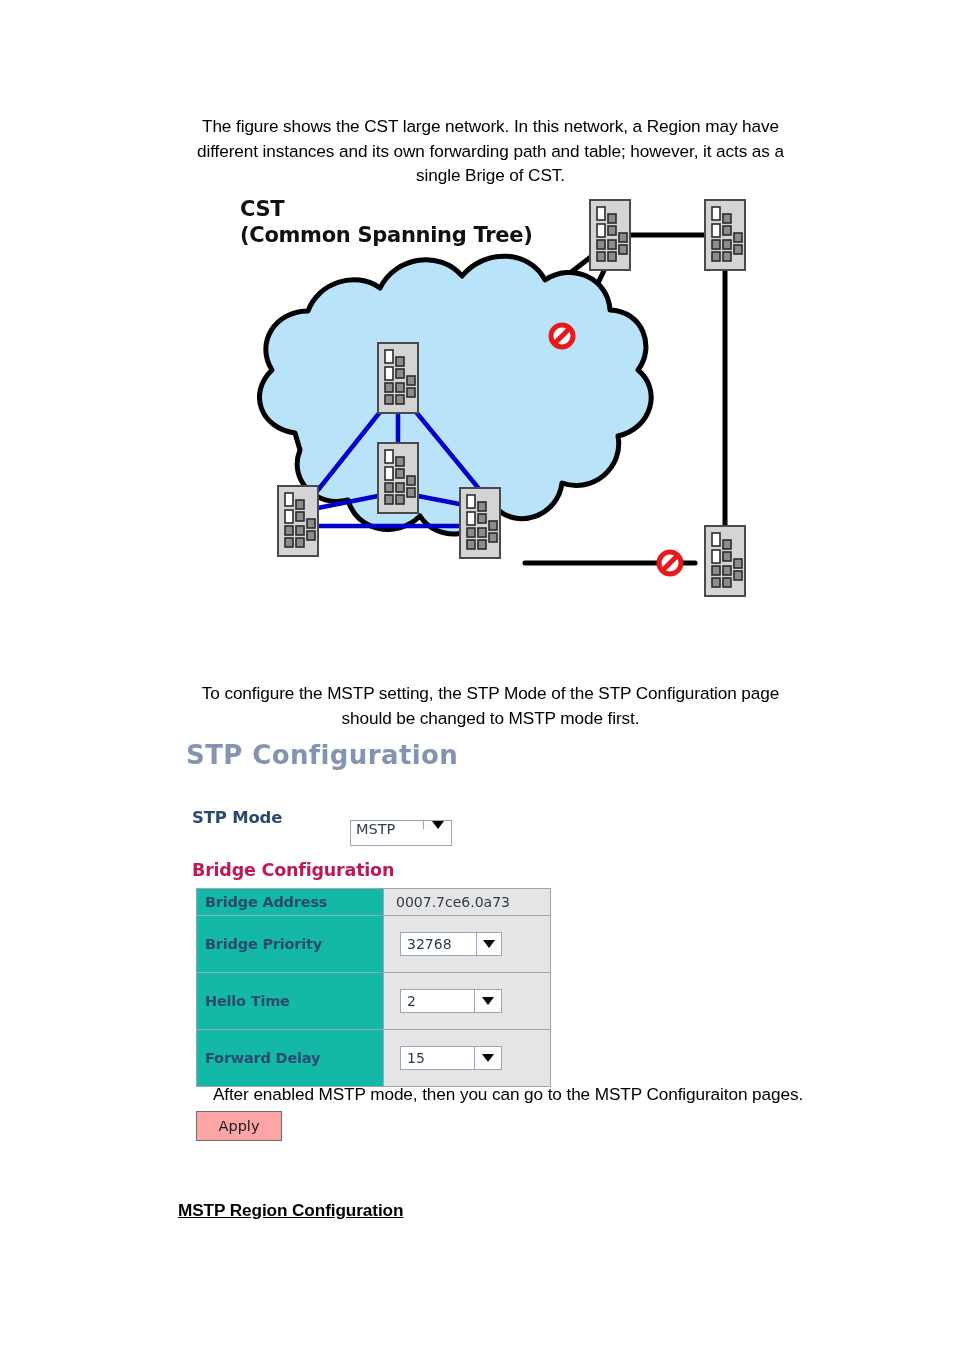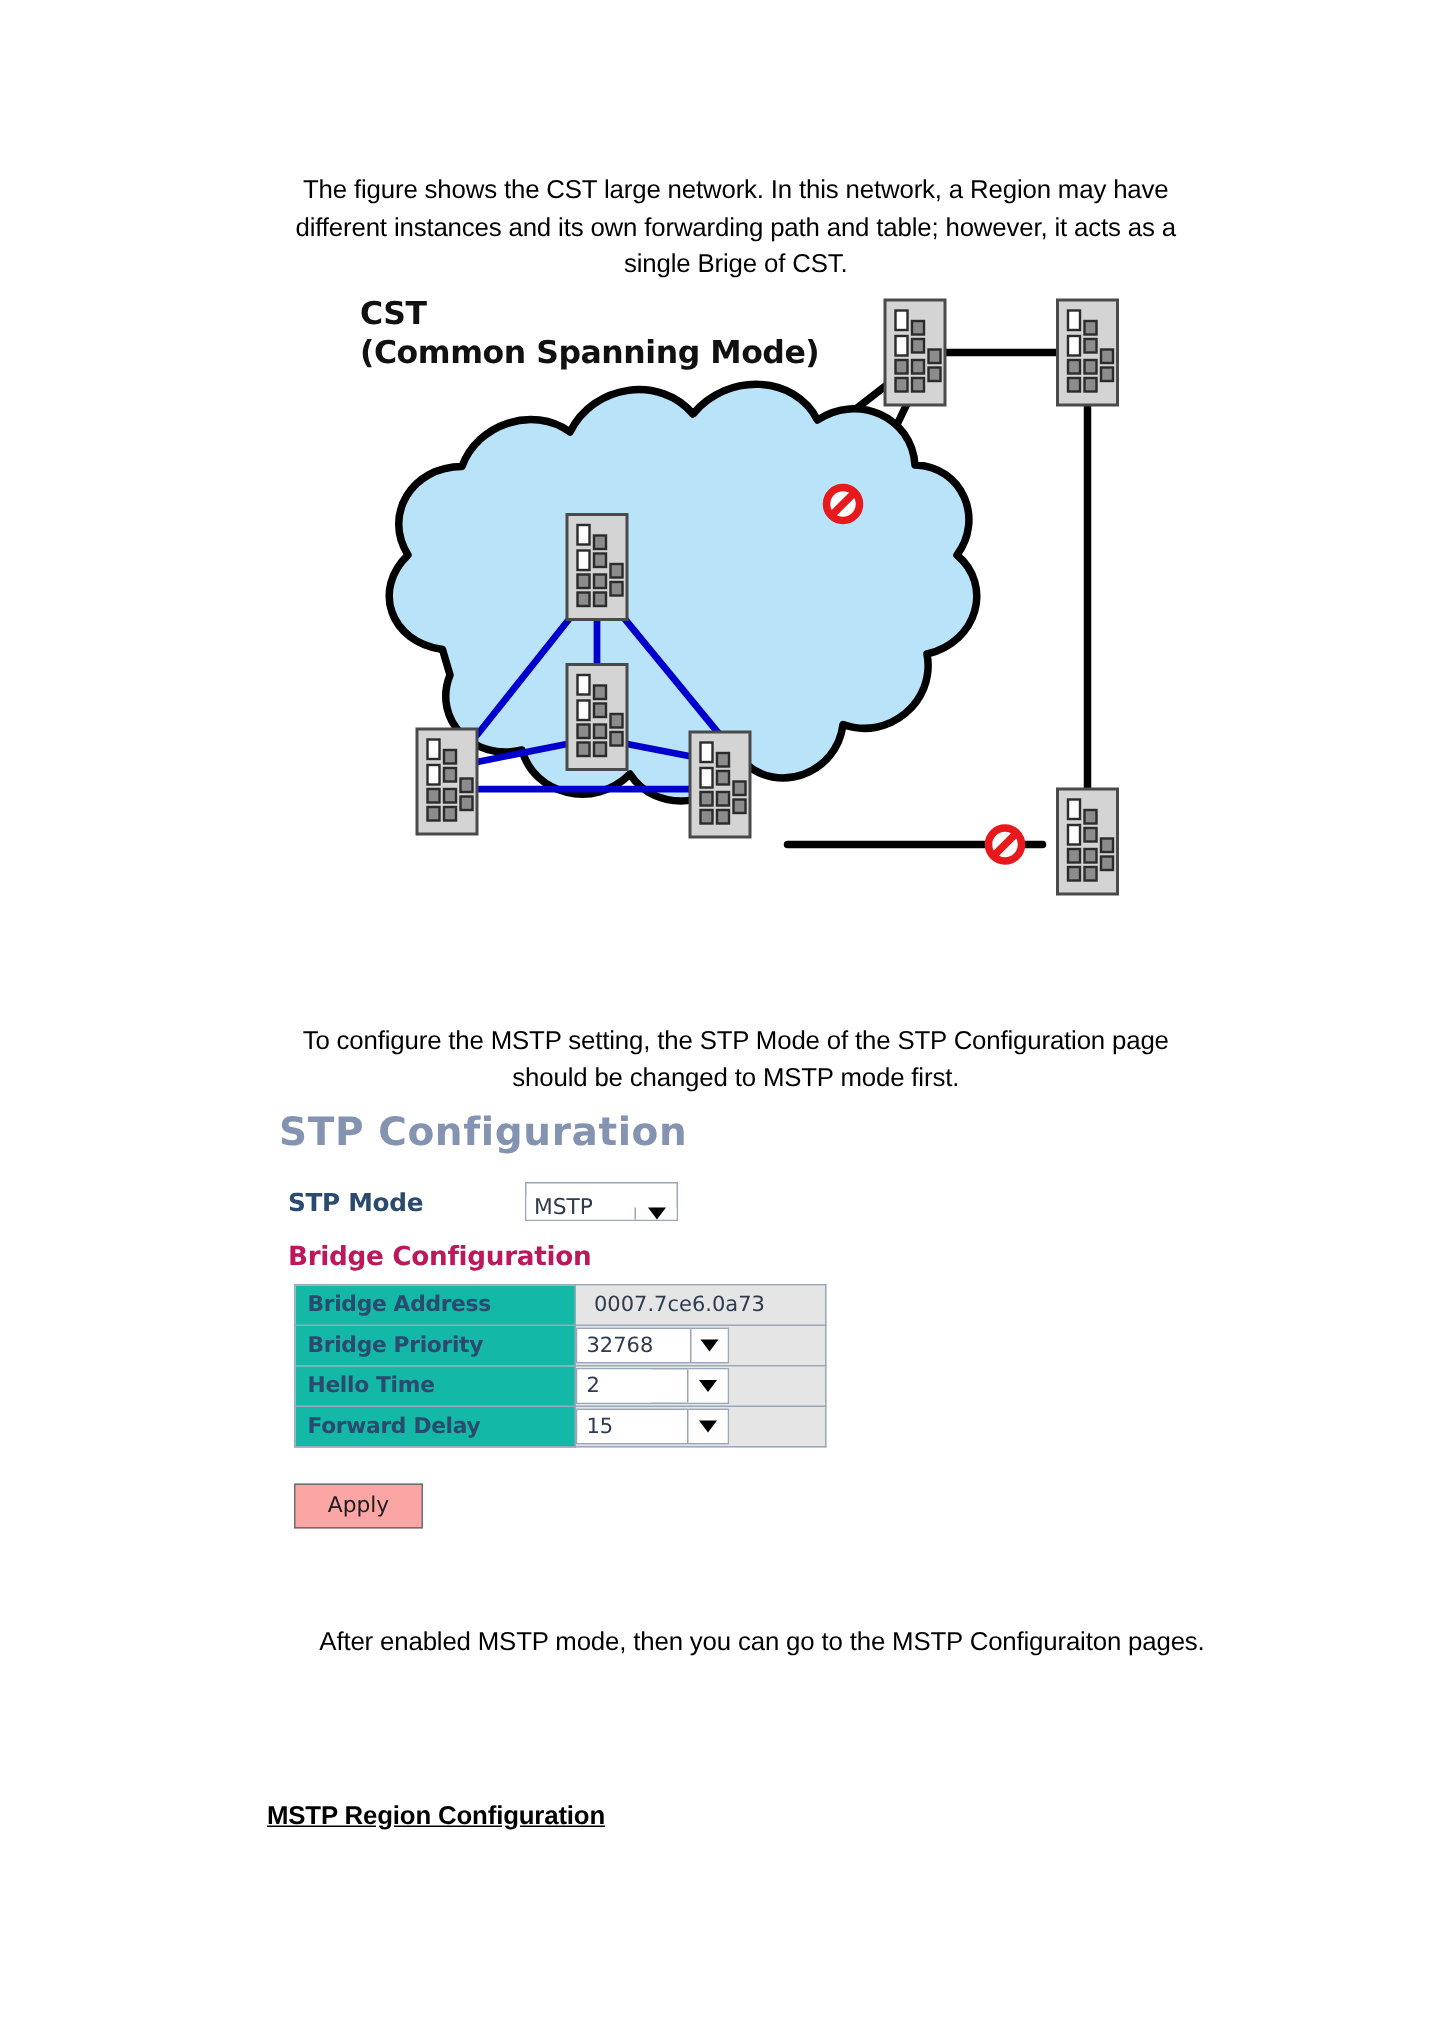--- a/index.html
+++ b/index.html
@@ -94,26 +94,27 @@
   .mode-label {
     font-family: "DejaVu Sans", sans-serif;
     font-size: 16.5px;
     font-weight: bold;
     color: #2b4a6f;
     width: 158px;
     letter-spacing: -0.2px;
   }
   .select-widget {
     display: flex;
-    align-items: flex-end;
+    align-items: flex-start;
     border: 1px solid #9aa7b8;
     background: #fff;
     height: 26px;
     width: 102px;
     box-sizing: border-box;
+    margin-top: 32px;
   }
   .select-value {
     flex: 1;
     display: flex;
     align-items: center;
     padding-left: 5px;
     font-family: "DejaVu Sans", sans-serif;
     font-size: 14.5px;
     color: #2d3b4d;
     background: #fff;
@@ -175,21 +176,21 @@
     font-size: 14px;
     color: #2d3b4d;
     padding-left: 12px;
     line-height: 24px;
   }
   .cell-select {
     display: flex;
     align-items: stretch;
     border: 1px solid #9aa7b8;
     height: 24px;
-    margin: 0;
+    margin: 16px;
     box-sizing: border-box;
     background: #fff;
     gap: 24px;
   }
   .cell-select .select-value {
     font-size: 14px;
     padding-left: 6px;
   }
   .cell-select .select-arrow {
     width: 26px;
@@ -213,21 +214,21 @@
 </head>
 <body>
 
 <div class="page">
 
   <div class="para" id="para-intro">The figure shows the CST large network. In this network, a Region may have different instances and its own forwarding path and table; however, it acts as a single Brige of CST.</div>
 
   <div id="diagram">
 
     <div class="diagram-title">CST
-(Common Spanning Mode)</div>
+(Common Spanning Tree)</div>
 
     <svg width="570" height="455" viewBox="0 0 570 455">
 
       <defs>
         <g id="switch-icon">
           <rect x="0" y="0" width="40" height="70" fill="#d4d4d4" stroke="#4a4a4a" stroke-width="2"></rect>
 
           <rect x="7" y="7" width="8" height="13" fill="#ffffff" stroke="#2b2b2b" stroke-width="1.6"></rect>
           <rect x="7" y="24" width="8" height="13" fill="#ffffff" stroke="#2b2b2b" stroke-width="1.6"></rect>
           <rect x="7" y="40" width="8" height="9" fill="#8c8c8c" stroke="#2b2b2b" stroke-width="1.6"></rect>

